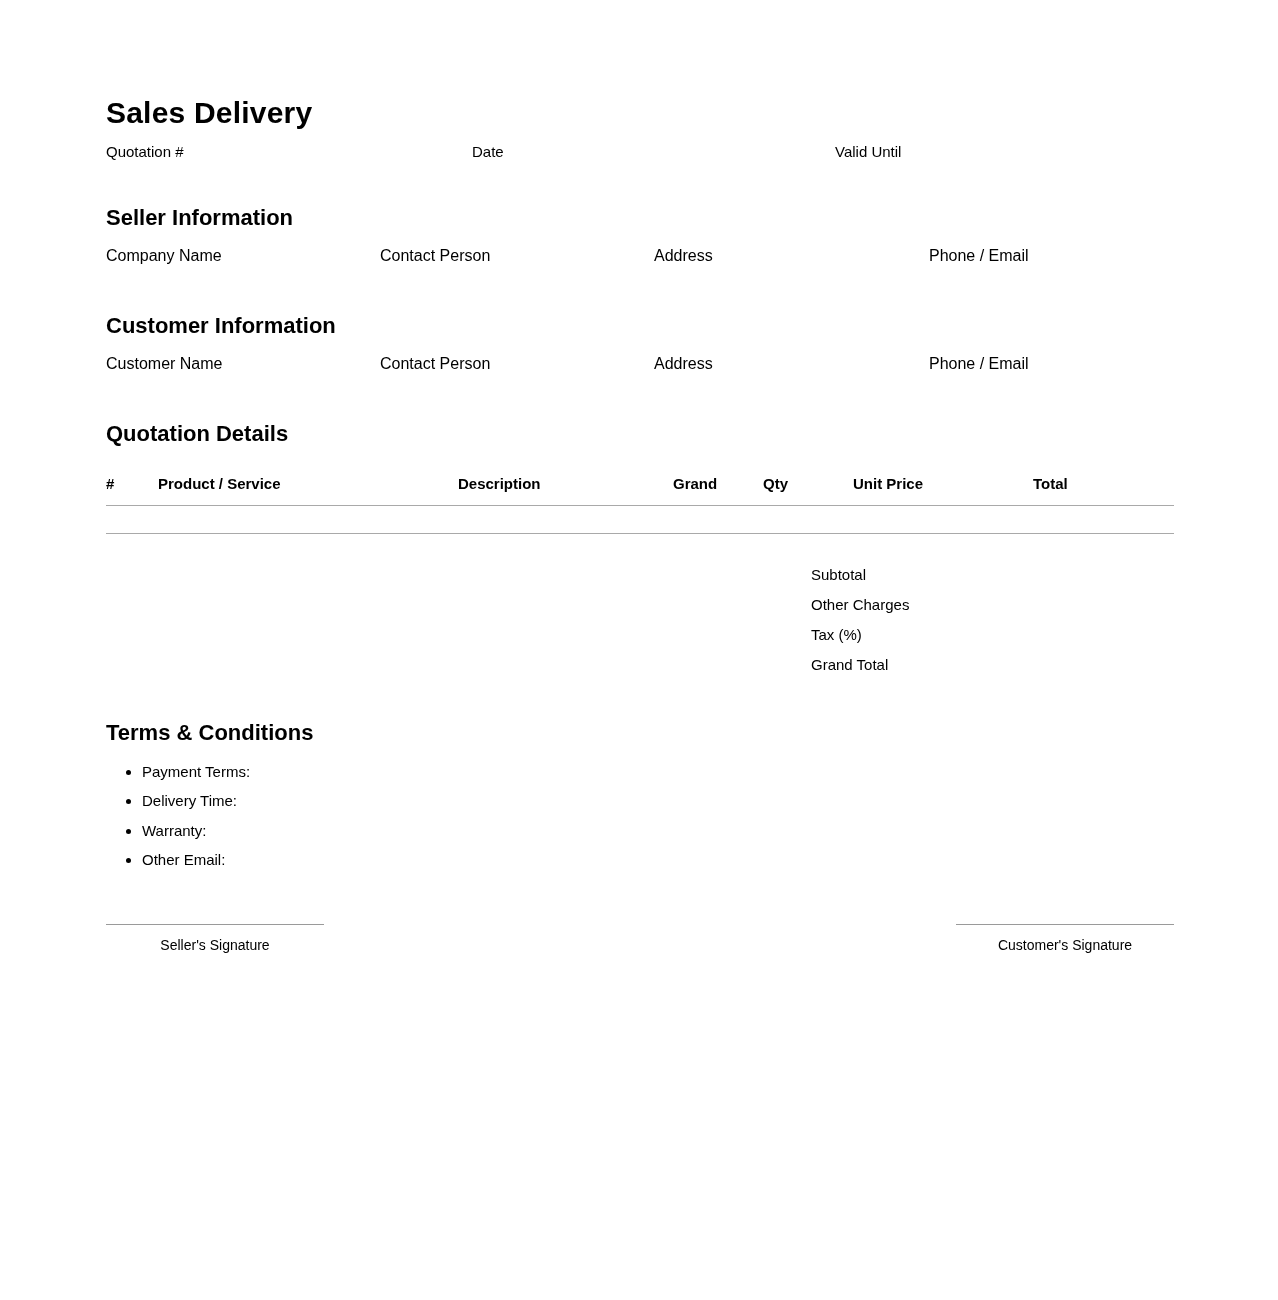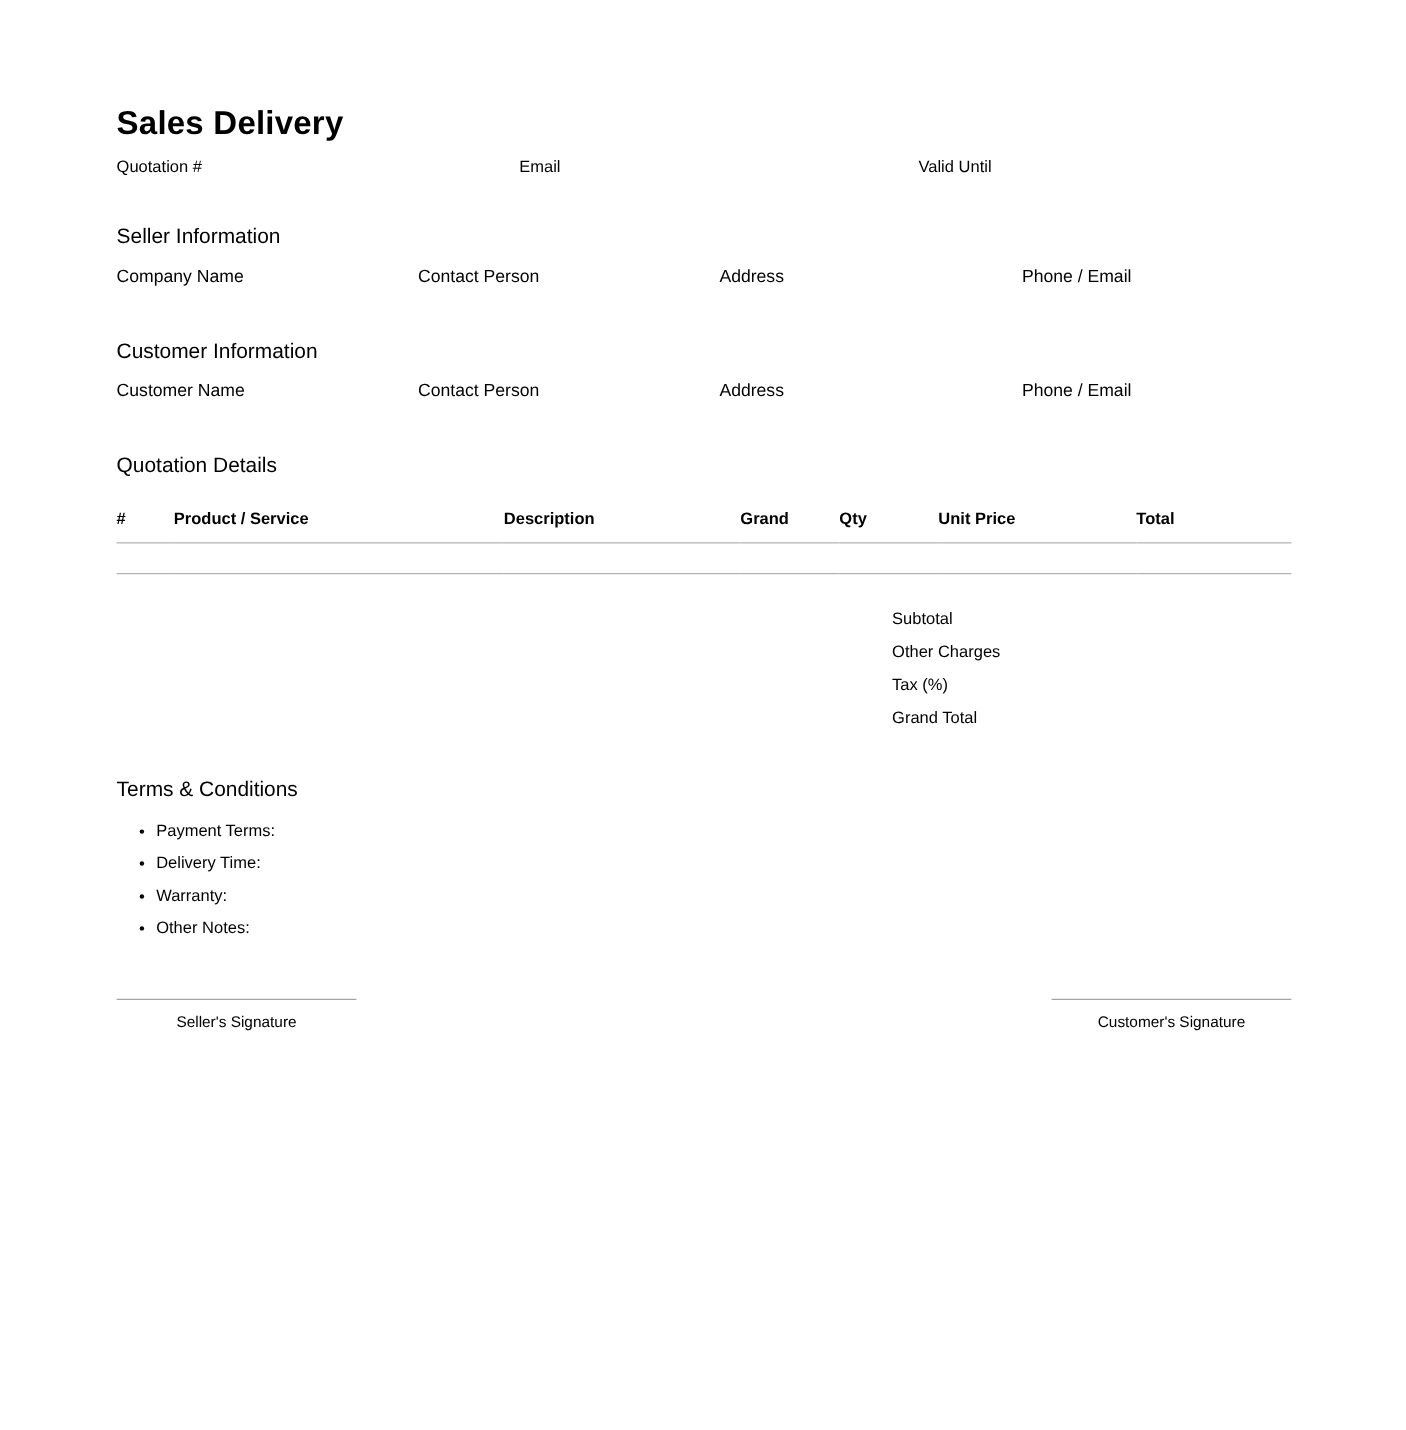--- a/index.html
+++ b/index.html
@@ -34,22 +34,22 @@
     position: relative;
     height: 22px;
     font-size: 15px;
     margin-bottom: 40px;
   }
   .meta-row .m1 { position: absolute; left: 0; top: 0; }
   .meta-row .m2 { position: absolute; left: 366px; top: 0; }
   .meta-row .m3 { position: absolute; left: 729px; top: 0; }
 
   .section-title {
-    font-size: 19px;
-    font-weight: normal;
+    font-size: 22px;
+    font-weight: bold;
     margin: 0 0 16px 0;
   }
 
   .info-row {
     position: relative;
     height: 22px;
     font-size: 16px;
     margin-bottom: 44px;
   }
   .info-row .c1 { position: absolute; left: 0; top: 0; }
@@ -132,21 +132,21 @@
 </style>
 </head>
 <body>
 
 <div class="page">
 
   <h1 class="doc-title">Sales Delivery</h1>
 
   <div class="meta-row">
     <span class="m1">Quotation #</span>
-    <span class="m2">Email</span>
+    <span class="m2">Date</span>
     <span class="m3">Valid Until</span>
   </div>
 
   <h2 class="section-title">Seller Information</h2>
   <div class="info-row">
     <span class="c1">Company Name</span>
     <span class="c2">Contact Person</span>
     <span class="c3">Address</span>
     <span class="c4">Phone / Email</span>
   </div>
@@ -202,21 +202,21 @@
       <span>Grand Total</span>
     </div>
   </div>
 
   <div class="terms">
     <h2 class="section-title">Terms &amp; Conditions</h2>
     <ul>
       <li>Payment Terms:</li>
       <li>Delivery Time:</li>
       <li>Warranty:</li>
-      <li>Other Notes:</li>
+      <li>Other Email:</li>
     </ul>
   </div>
 
   <div class="signatures">
     <div class="sig left">
       <div class="line"></div>
       <span>Seller's Signature</span>
     </div>
     <div class="sig right">
       <div class="line"></div>

